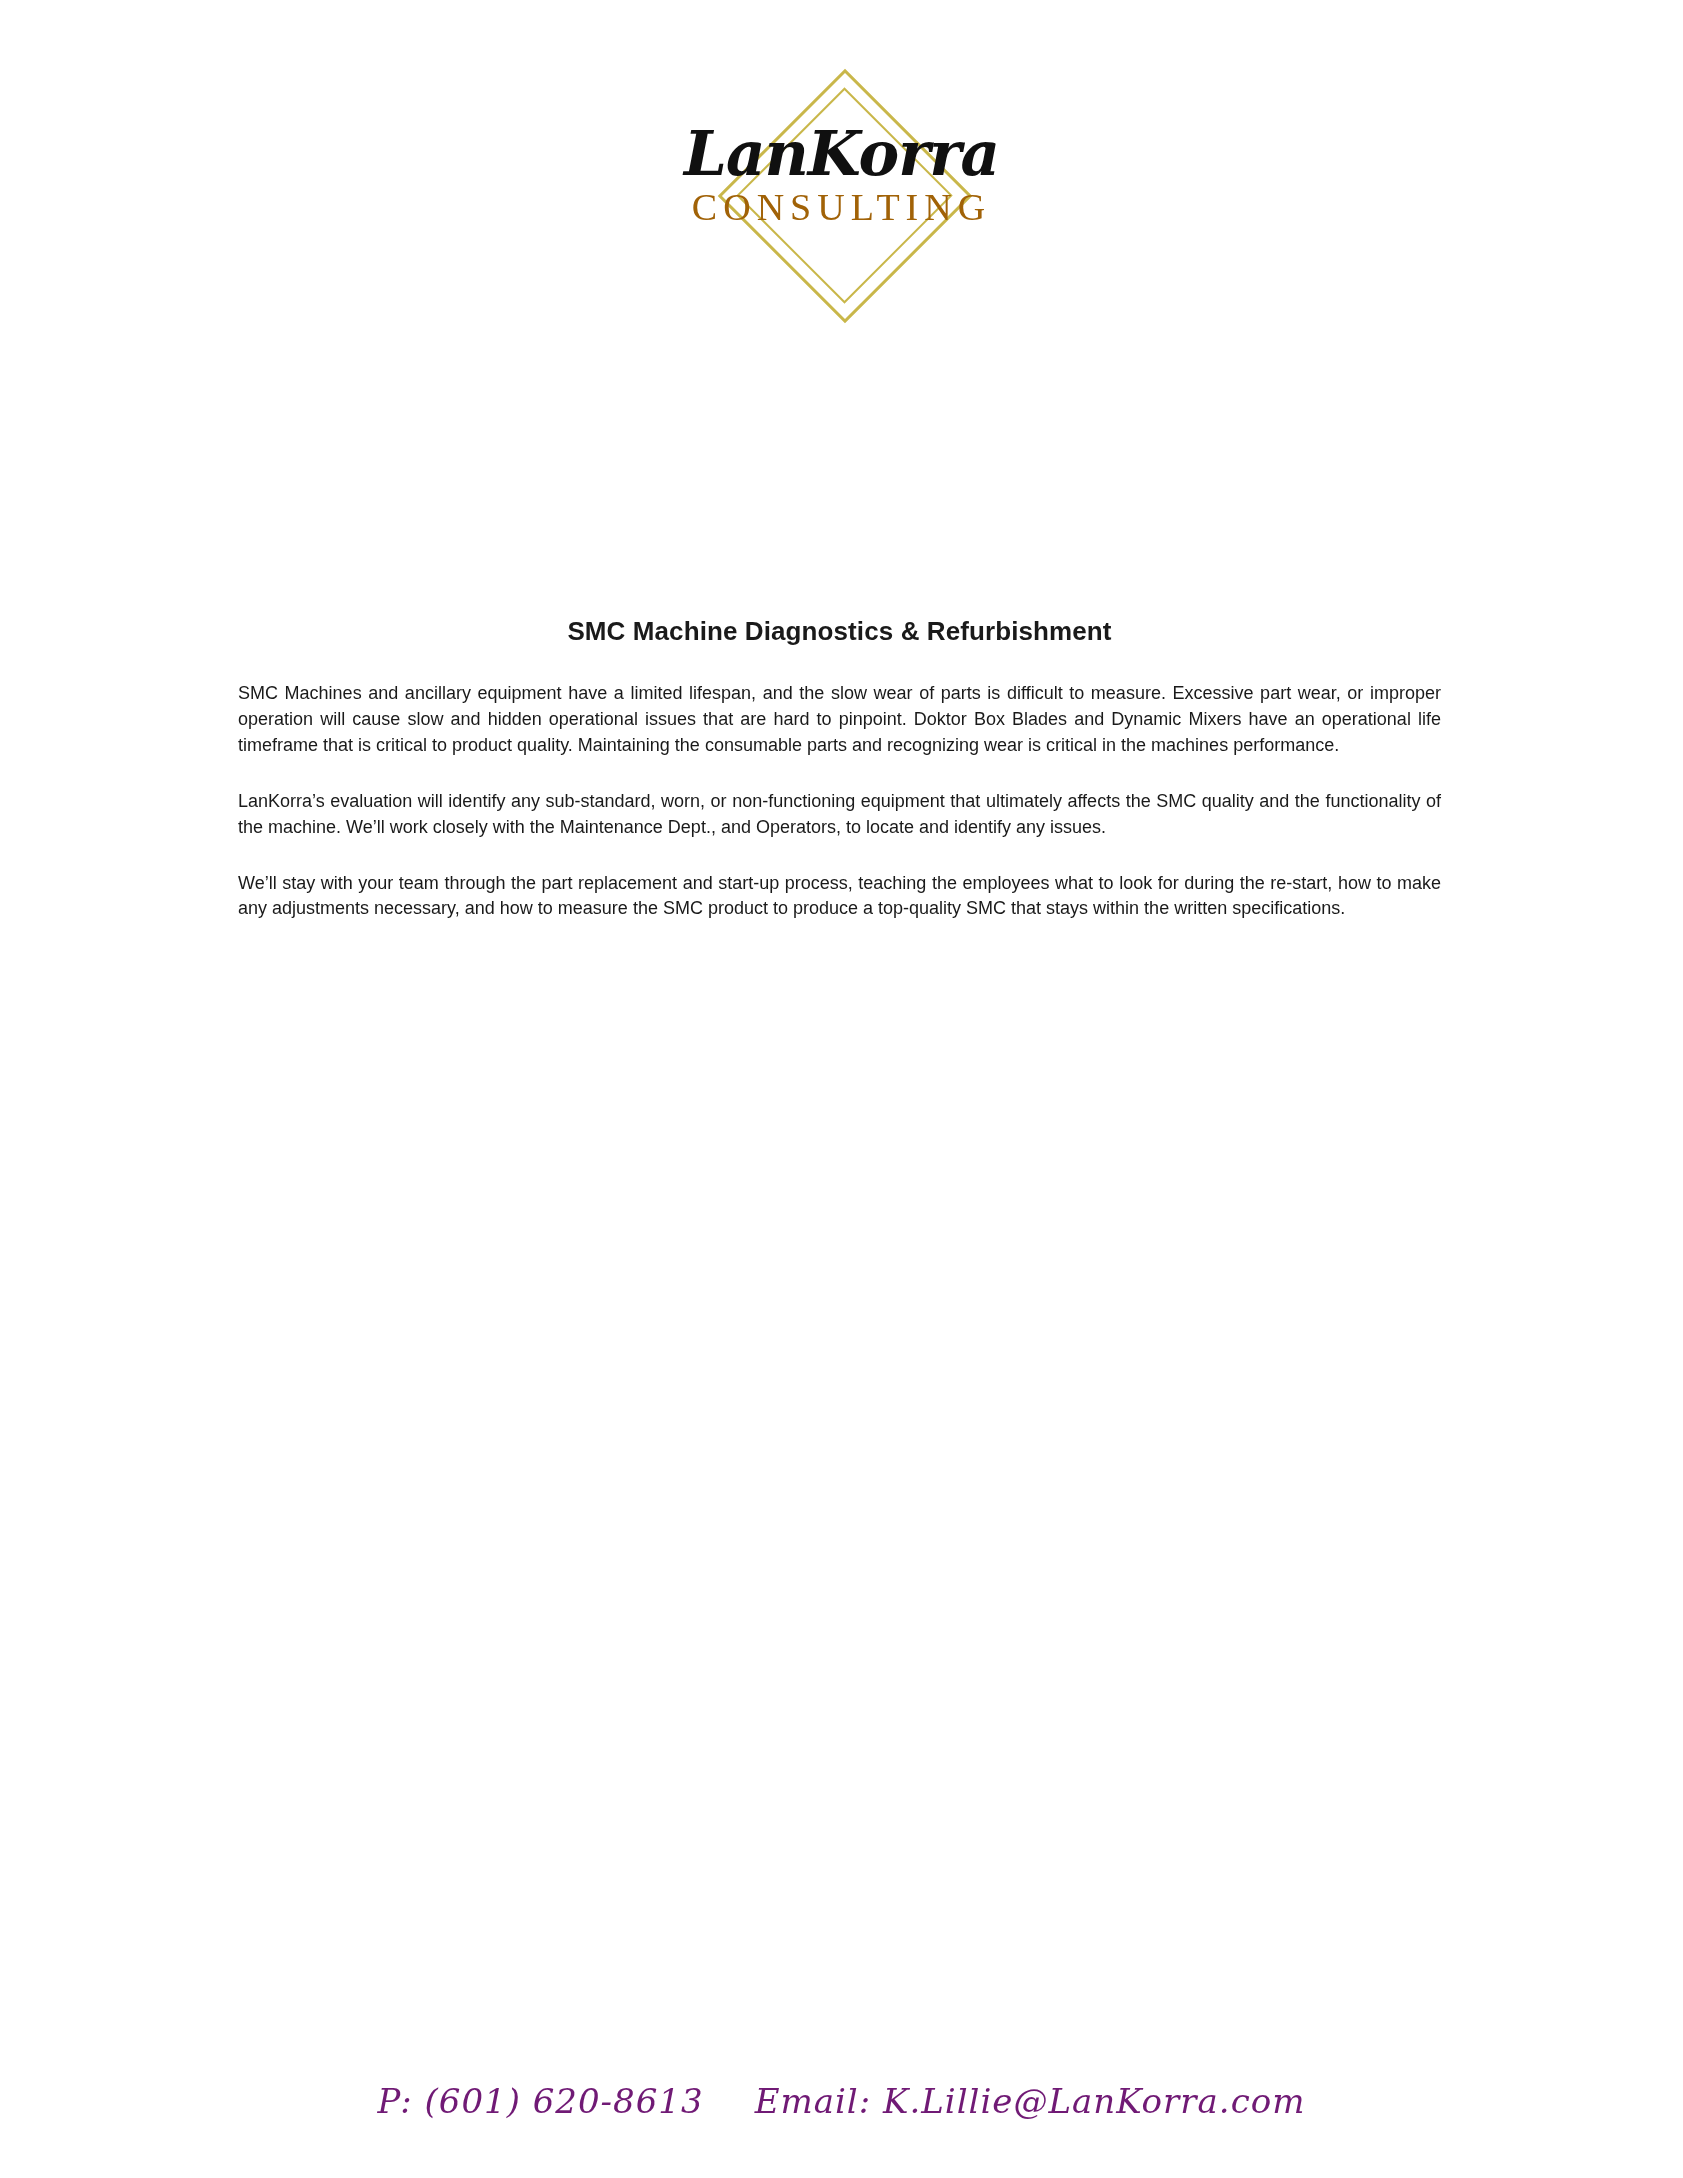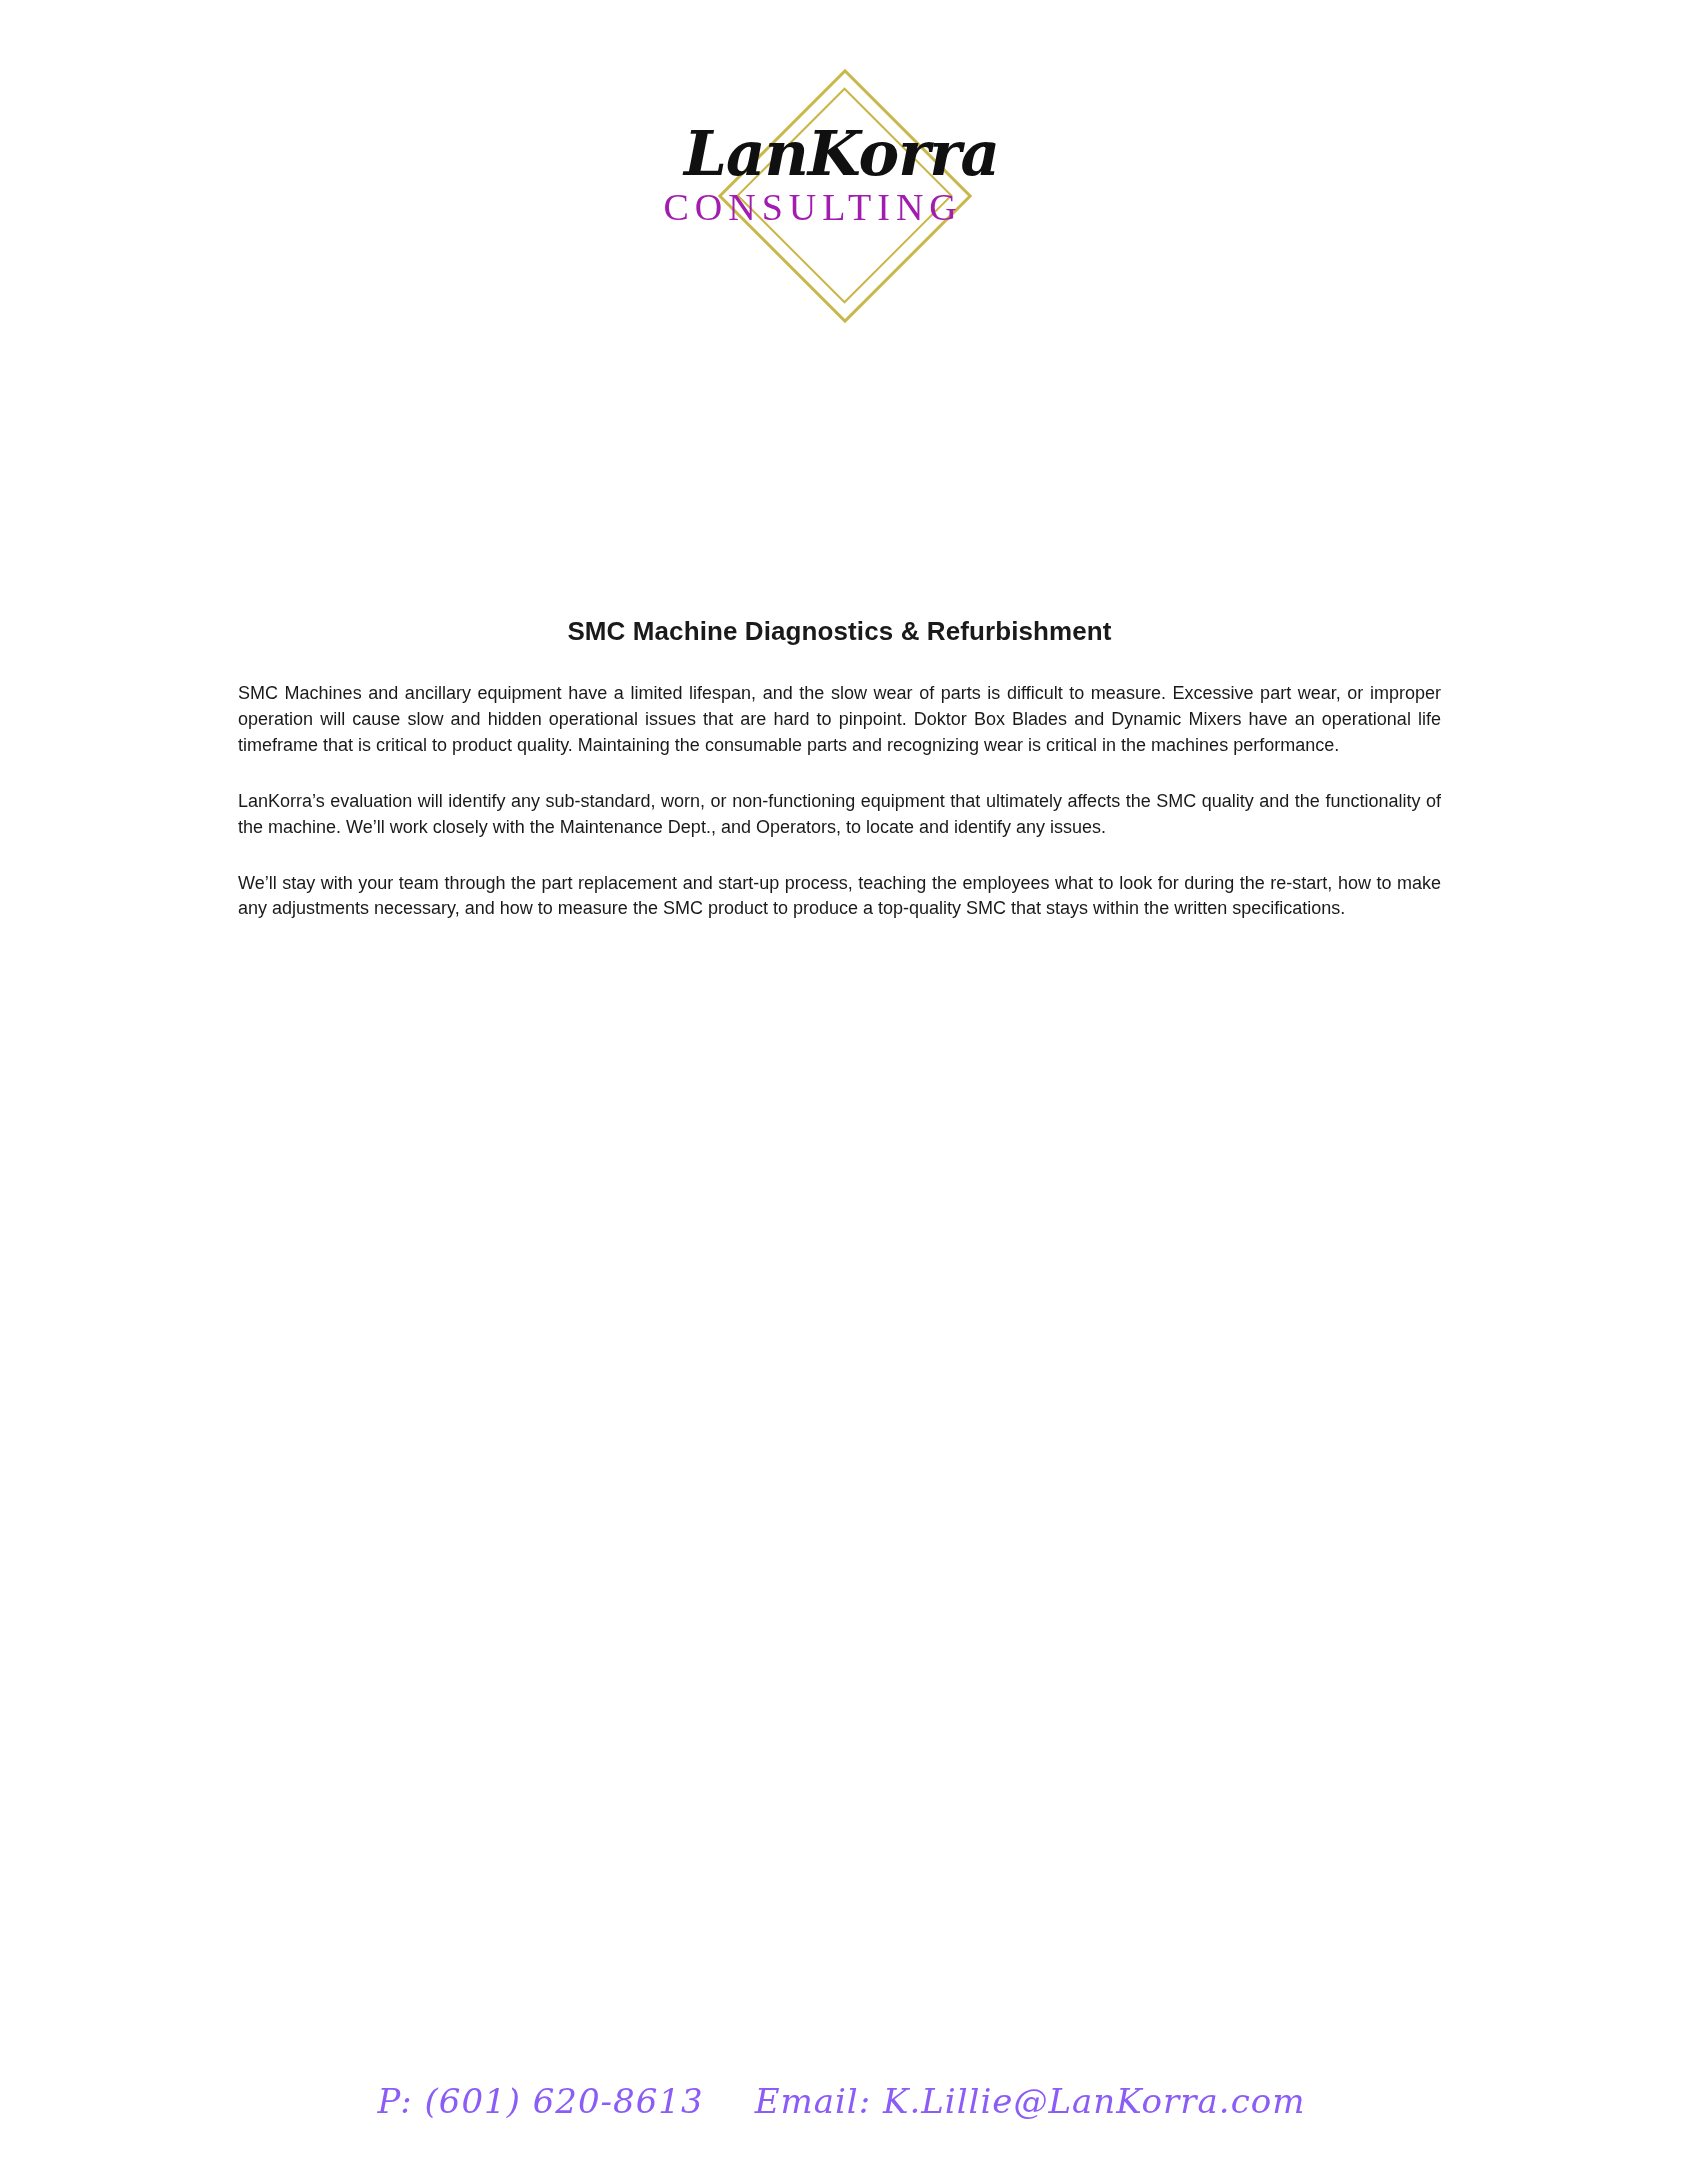--- a/index.html
+++ b/index.html
@@ -70,25 +70,25 @@
     font-size: 61px;
     letter-spacing: -1px;
     color: #101010;
     white-space: nowrap;
   }
   .logo-sub {
     position: absolute;
     left: 0;
     top: 111px;
     width: 356px;
-    text-align: left;
+    text-align: center;
     font-family: "Liberation Serif", serif;
     font-size: 38px;
     letter-spacing: 6px;
-    color: #a21caf;
+    color: #a16207;
     white-space: nowrap;
   }
 
   
   .content {
     position: absolute;
     left: 238px;
     top: 604px;
     width: 1203px;
   }
@@ -114,21 +114,21 @@
   
   .footer {
     position: absolute;
     left: 0;
     bottom: 57px;
     width: 1683px;
     text-align: center;
     font-family: "DejaVu Serif", serif;
     font-style: italic;
     font-size: 34px;
-    color: #8b5cf6;
+    color: #701a75;
     letter-spacing: 1px;
     white-space: nowrap;
   }
   .footer .sep { display: inline-block; width: 51px; }
 </style>
 </head>
 <body>
 
 <div class="page">
 

